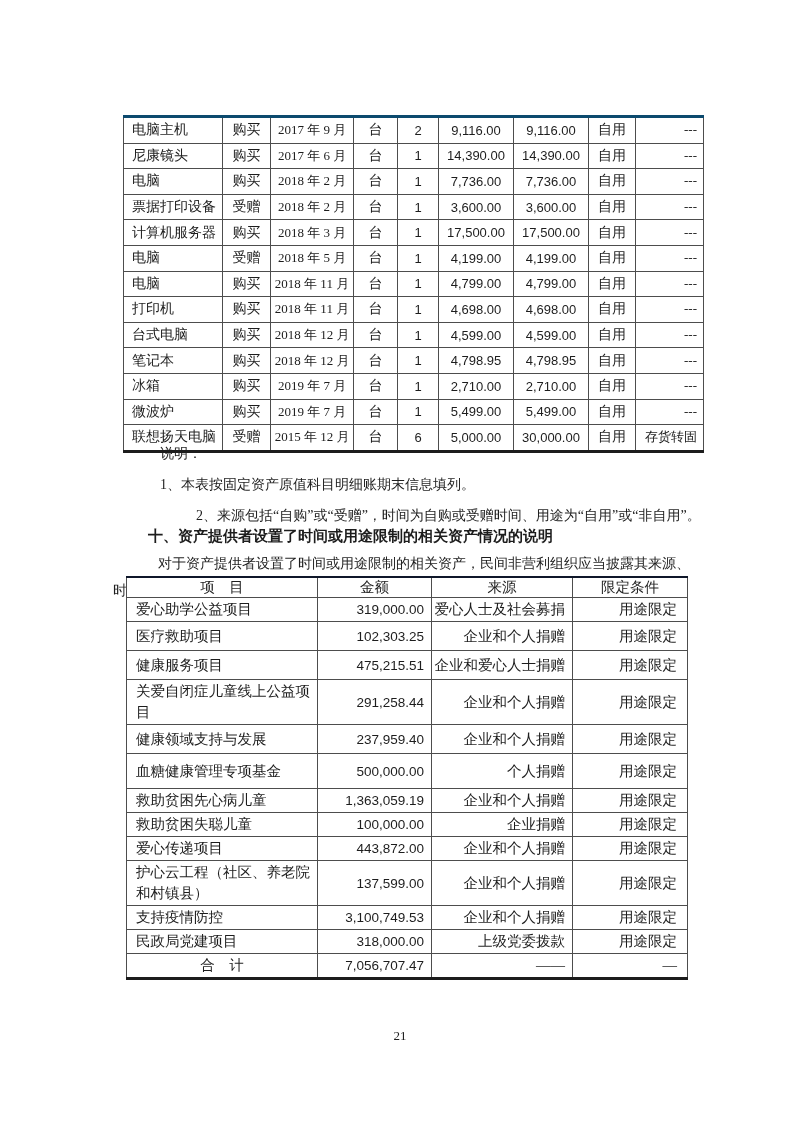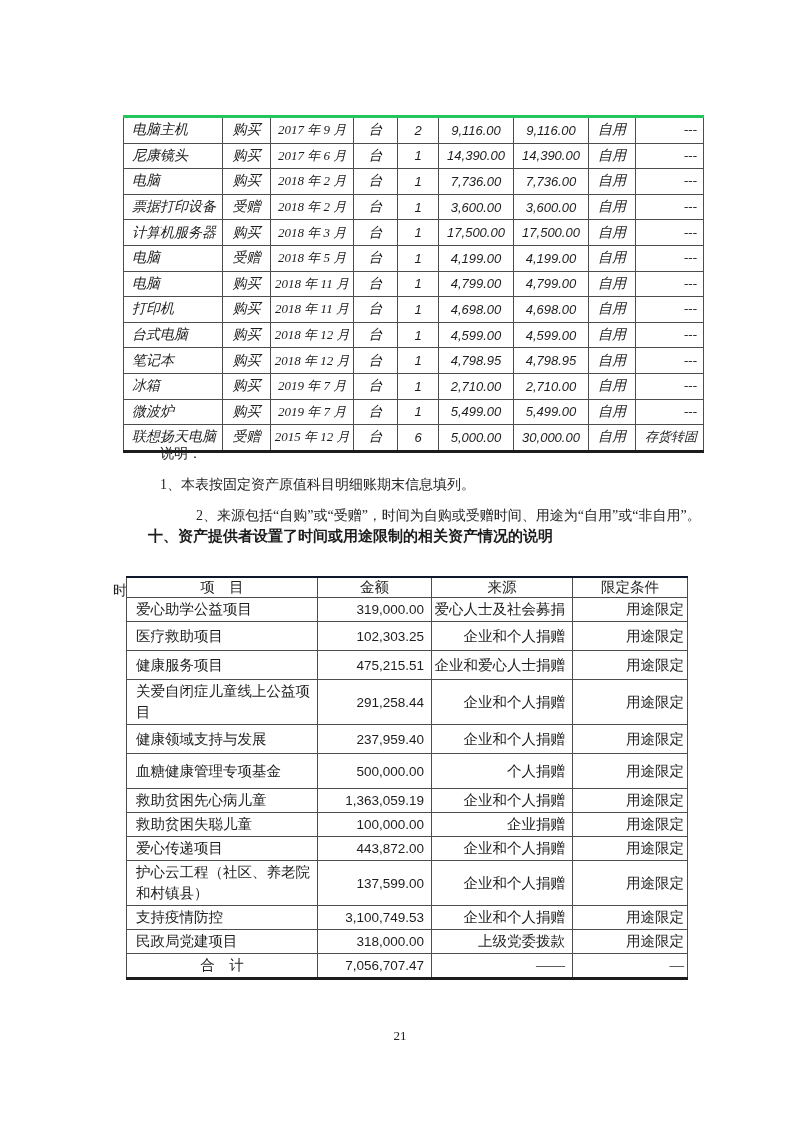--- a/index.html
+++ b/index.html
@@ -22,36 +22,36 @@
   }
   table.doc td,table.doc th{
     border:1px solid #4d4d4d;
     color:#1d1d1d;
     vertical-align:middle;
     overflow:hidden;
   }
 
   
   #t1{left:123px;top:115px;width:580px;
-      border-top:3px solid #22c55e;border-bottom:3px solid #1c1c1c;font-style:italic;}
+      border-top:3px solid #0c4a6e;border-bottom:3px solid #1c1c1c;}
   #t1 td{height:24.6px;font-size:14px;text-align:center;padding:0 2px;white-space:nowrap;}
   #t1 td.cname{text-align:left;padding-left:8px;}
   #t1 td.cdate{font-size:13px;}
   #t1 td.cnote{text-align:right;padding-right:6px;font-size:13px;}
   #t1 td.num{font-family:"Liberation Sans","DejaVu Sans",sans-serif;font-size:13px;}
 
   
   #t2{left:126px;top:576px;width:561px;
       border-top:2px solid #0f172a;border-bottom:3px solid #1c1c1c;}
   #t2 th{height:19px;font-size:14.5px;font-weight:normal;text-align:center;padding:0;}
   #t2 td{font-size:14.5px;line-height:21px;padding:1px 0;}
   #t2 td.cproj{text-align:left;padding-left:9px;padding-right:3px;white-space:normal;}
   #t2 td.camt{text-align:right;padding-right:7px;font-family:"Liberation Sans","DejaVu Sans",sans-serif;font-size:13.5px;}
   #t2 td.cfrom{text-align:right;padding-right:7px;}
-  #t2 td.ccond{text-align:right;padding-right:3px;}
+  #t2 td.ccond{text-align:right;padding-right:10px;}
   #t2 td.ctotal{text-align:center;padding-left:0;}
 
   
   .bodytext{font-size:14px;}
   .heading{font-size:15px;font-weight:bold;}
   .pagenum{
     position:absolute;top:1028px;left:0;width:100%;
     text-align:center;font-size:13px;
     font-family:"Liberation Serif","DejaVu Serif",serif;
   }
@@ -218,20 +218,21 @@
           <td class="cnote">存货转固</td>
       </tr>
     </tbody>
   </table>
 
   <div class="abs bodytext" style="left:160px;top:447px;">说明：</div>
   <div class="abs bodytext" style="left:160px;top:478px;">1、本表按固定资产原值科目明细账期末信息填列。</div>
   <div class="abs bodytext" style="left:160px;top:509px;margin-left:36px;">2、来源包括“自购”或“受赠”，时间为自购或受赠时间、用途为“自用”或“非自用”。</div>
 
   <div class="abs heading" style="left:148px;top:529px;">十、资产提供者设置了时间或用途限制的相关资产情况的说明</div>
+  <div class="abs bodytext" style="left:158px;top:557px;">对于资产提供者设置了时间或用途限制的相关资产，民间非营利组织应当披露其来源、</div>
   <div class="abs bodytext" style="left:113px;top:584px;">时间或用途限定的具体内容、使用情况等。</div>
 
   <table class="doc" id="t2">
     <colgroup>
       <col style="width:191px">
         <col style="width:114px">
         <col style="width:141px">
         <col style="width:115px">
     </colgroup>
     <thead>

